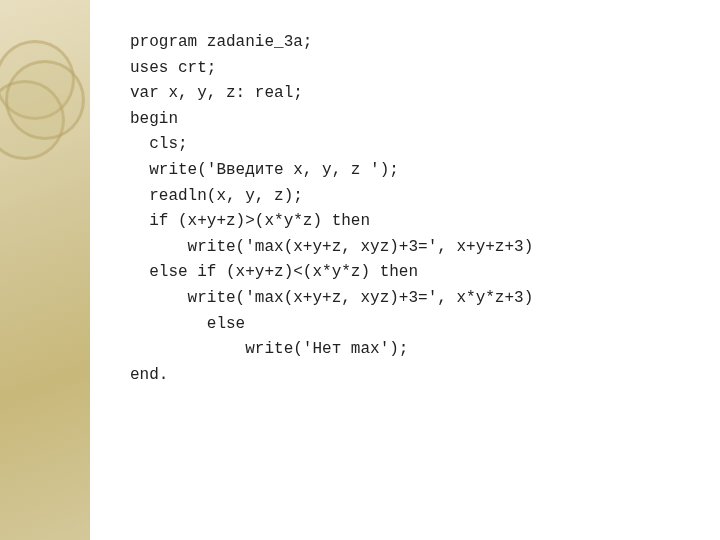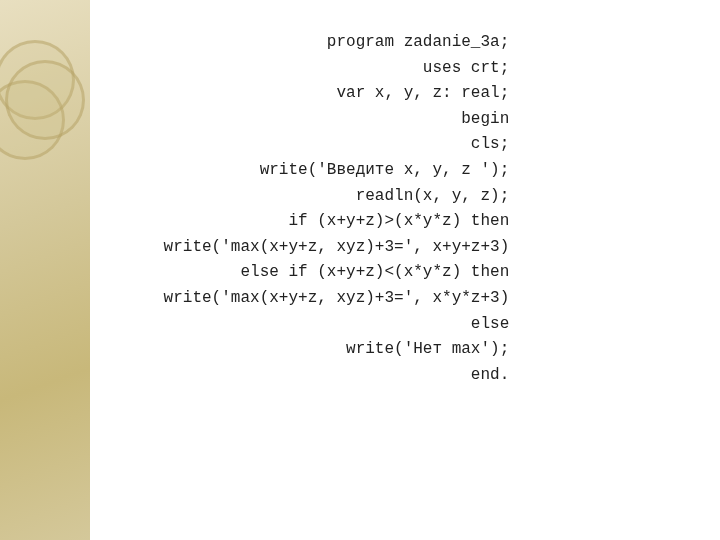--- a/index.html
+++ b/index.html
@@ -56,25 +56,24 @@
     .circle-3 {
       width: 80px;
       height: 80px;
       top: 30px;
       left: 15px;
     }
 
     .main-content {
       flex: 1;
       background: #ffffff;
-      padding: 30px 16px;
+      padding: 30px 40px;
       display: flex;
       align-items: flex-start;
       justify-content: flex-start;
-      text-align: right;
     }
 
     .code-block {
       font-family: 'Courier New', Courier, monospace;
       font-size: 16px;
       line-height: 1.6;
       color: #222;
       white-space: pre;
     }
   </style>

